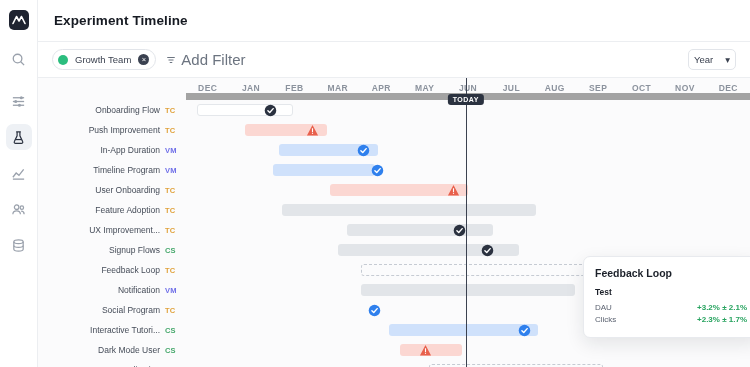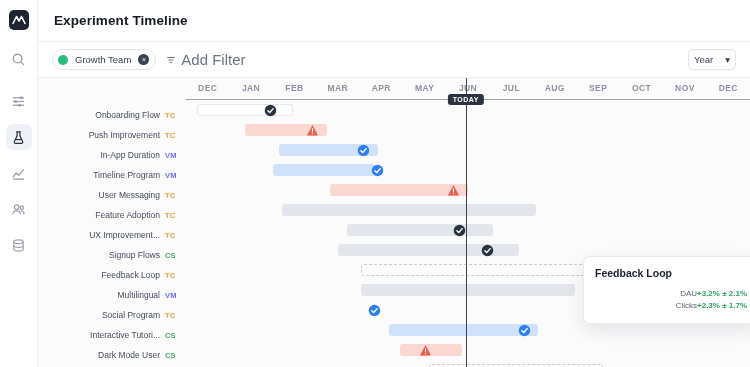--- a/index.html
+++ b/index.html
@@ -77,32 +77,32 @@
   }
 
   
   .gantt {
     position: relative;
     height: 289px; background: #fbfbfc;
     overflow: hidden;
   }
   .months {
     position: relative; height: 22px; margin-left: 148px;
-    border-bottom: 1px solid #a3a3a3;
+    border-bottom: 7px solid #a3a3a3;
   }
   .month {
     position: absolute; top: 5px;
     font-size: 8.5px; color: #8b929d; font-weight: 600;
     letter-spacing: .4px;
     transform: translateX(-50%);
   }
   .rows { position: relative; }
   .row {
     position: relative; height: 20px;
-    display: flex; align-items: flex-end;
+    display: flex; align-items: center;
   }
   .row .label {
     width: 148px; padding-right: 6px; text-align: right;
     font-size: 8.5px; color: #454c58; white-space: nowrap;
     overflow: hidden; text-overflow: ellipsis;
     display: flex; align-items: center; justify-content: flex-end; gap: 5px;
   }
   .row .label .tag {
     font-size: 7.5px; font-weight: 700; letter-spacing: .2px;
     width: 15px; text-align: left; flex: 0 0 15px;
@@ -148,21 +148,21 @@
   }
   .tipcard h3 { margin: 0 0 8px; font-size: 10.5px; font-weight: 700; color:#1b2029; }
   .tipline {
     border: 1px solid #eceef1; border-radius: 4px;
     padding: 4px 6px; font-size: 8px; color: #5b6270;
     margin-bottom: 5px; background:#fff;
   }
   .tipline b { color: #1f2631; font-weight: 700; }
   .tiptest { font-size: 8.5px; font-weight: 700; color:#1b2029; margin: 7px 0 4px; }
   .metric {
-    display: flex; justify-content: flex-end;
+    display: flex; justify-content: space-between;
     font-size: 8px; color: #5b6270; padding: 1.5px 0;
   }
   .metric .v.pos { color: #27a35f; font-weight: 600; }
 </style>
 </head>
 <body>
 
 <div id="app">
 
   <div class="rail">
@@ -322,21 +322,21 @@
               <div class="marker" style="left: calc(34% - 7px);">
                 <svg width="13" height="13" viewBox="0 0 14 14">
                   <circle cx="7" cy="7" r="6.2" fill="#2f80ed"></circle>
                   <polyline points="4.2,7.2 6.2,9.2 9.9,5" fill="none" stroke="#fff" stroke-width="1.5" stroke-linecap="round" stroke-linejoin="round"></polyline>
                 </svg>
               </div>
             </div>
           </div>
           <div class="row">
             <div class="label">
-              <span>User Messaging</span>
+              <span>User Onboarding</span>
               <span class="tag TC">TC</span>
             </div>
             <div class="track">
               <div class="bar red" style="left: 25.5%; width: 24.5%;"></div>
               <div class="marker" style="left: calc(47.5% - 7px);">
                 <svg width="13" height="13" viewBox="0 0 14 14">
                   <path d="M7 1.2 13 12.4H1z" fill="#e8604c"></path>
                   <rect x="6.4" y="4.6" width="1.2" height="4" fill="#fff"></rect>
                   <rect x="6.4" y="9.4" width="1.2" height="1.2" fill="#fff"></rect>
                 </svg>
@@ -386,21 +386,21 @@
             <div class="label">
               <span>Feedback Loop</span>
               <span class="tag TC">TC</span>
             </div>
             <div class="track">
               <div class="bar dash" style="left: 31%; width: 48%;"></div>
             </div>
           </div>
           <div class="row">
             <div class="label">
-              <span>Multilingual</span>
+              <span>Notification</span>
               <span class="tag VM">VM</span>
             </div>
             <div class="track">
               <div class="bar grey" style="left: 31%; width: 38%;"></div>
             </div>
           </div>
           <div class="row">
             <div class="label">
               <span>Social Program</span>
               <span class="tag TC">TC</span>
@@ -454,20 +454,21 @@
               <div class="bar dash" style="left: 43%; width: 31%;"></div>
             </div>
           </div>
         </div>
 
       <div class="todayline" id="todayline" style="left: 427.831px;"></div>
       <div class="todaypill" id="todaypill" style="left: 427.831px;">TODAY</div>
 
       <div class="tipcard">
         <h3>Feedback Loop</h3>
+        <div class="tiptest">Test</div>
         <div id="metrics">
             <div class="metric">
               <span>DAU</span>
               <span class="v pos">+3.2% ± 2.1%</span>
             </div>
             <div class="metric">
               <span>Clicks</span>
               <span class="v pos">+2.3% ± 1.7%</span>
             </div>
           </div>

